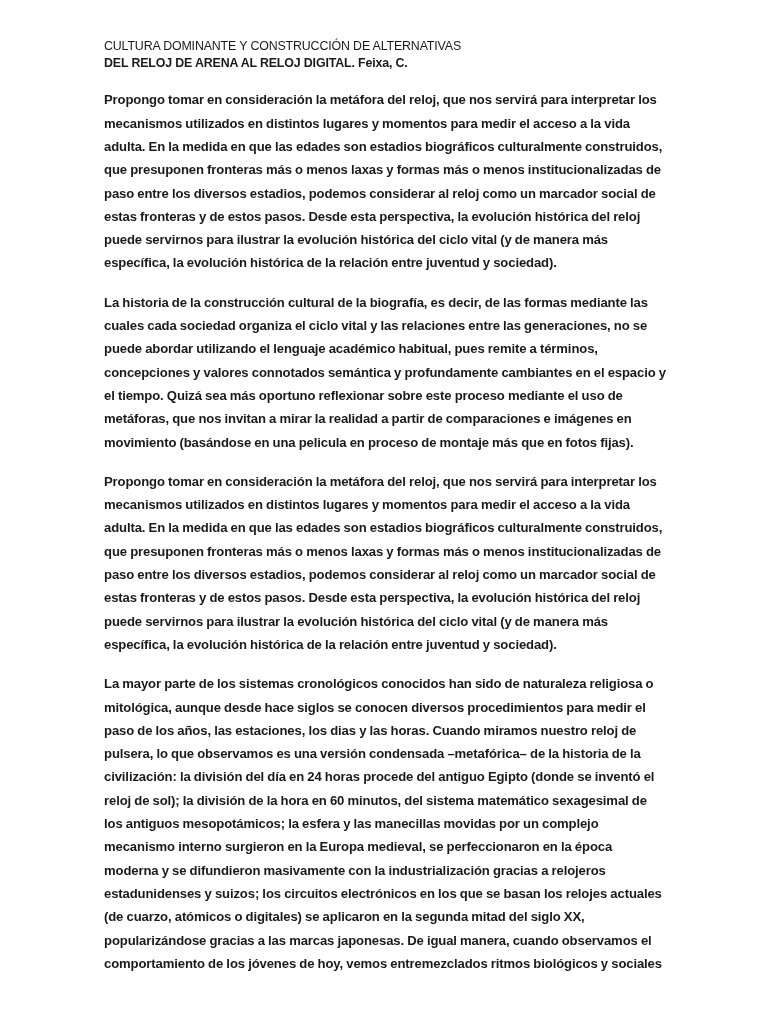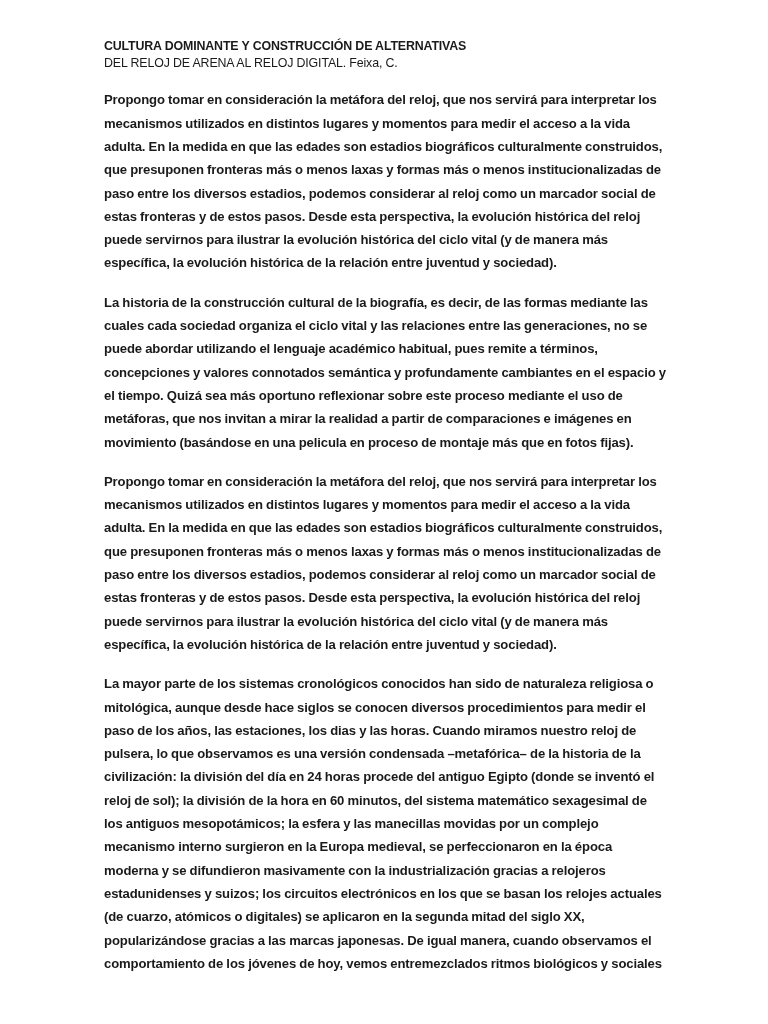--- a/index.html
+++ b/index.html
@@ -38,24 +38,24 @@
   }
   .title-line {
     font-size: 12.4px;
     line-height: 17.2px;
     letter-spacing: -0.15px;
     font-weight: 700;
     color: #1a1a1a;
     white-space: nowrap;
   }
   .title-line.regular {
-    font-weight: 700;
+    font-weight: 400;
   }
   .title-line.strong {
-    font-weight: 400;
+    font-weight: 700;
   }
 
   
   .section-heading {
     font-size: 12.4px;
     line-height: 17px;
     font-weight: 800;
     letter-spacing: -0.1px;
     color: #1a1a1a;
     margin: 0 0 16px 0;

